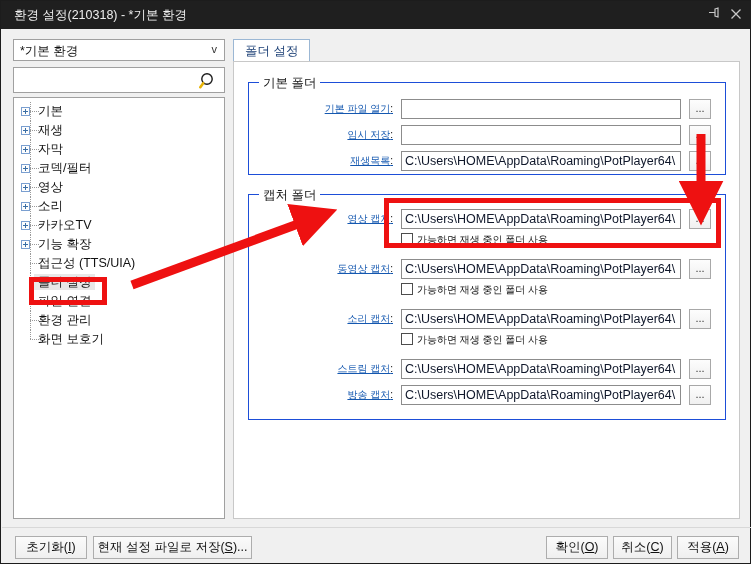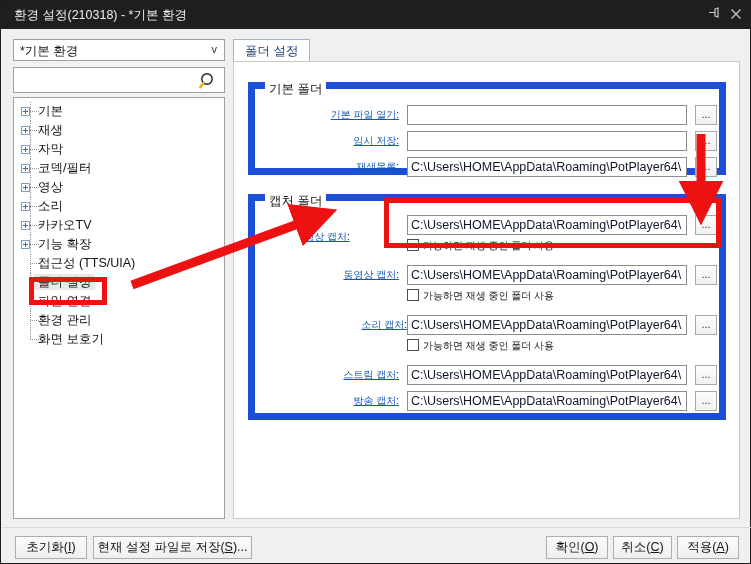--- a/index.html
+++ b/index.html
@@ -103,21 +103,21 @@
     position:absolute;left:0;top:0;height:23px;
     padding:0 11px;line-height:23px;
     background:#fff;border:1px solid #9bb7d4;border-bottom:none;
     font-size:12.5px;color:#1b3f75;box-sizing:border-box;cursor:default;
   }
   #content-panel{
     position:absolute;left:232px;top:60px;width:507px;height:458px;
     background:#fff;border:1px solid #c8c8c8;box-sizing:border-box;
   }
   .group{
-    position:absolute;border:7px solid #1d4ed8;box-sizing:border-box;
+    position:absolute;border:1px solid #1d4ed8;box-sizing:border-box;
   }
   .group > .gtitle{
     position:absolute;top:-8px;left:10px;background:#fff;
     padding:0 4px;font-size:12.5px;color:#111;white-space:nowrap;
   }
   #group-basic{left:14px;top:20px;width:478px;height:93px;}
   #group-capture{left:14px;top:132px;width:478px;height:226px;}
   .row-label{
     position:absolute;text-align:right;font-size:10px;
     color:#1558b0;text-decoration:underline;white-space:nowrap;cursor:pointer;
@@ -269,29 +269,29 @@
           <div class="browse-btn" style="top: 42px; left: 440px;">...</div>
           <div class="row-label" style="top: 71px; left: 0px; width: 144px;"><span>재생목록</span><span class="row-colon">:</span></div>
           <div class="path-field" style="top: 68px; left: 152px; width: 280px;">C:\Users\HOME\AppData\Roaming\PotPlayer64\</div>
           <div class="browse-btn" style="top: 68px; left: 440px;">...</div>
         </div>
     </div>
 
     <div class="group" id="group-capture">
       <div class="gtitle">캡처 폴더</div>
       <div id="capture-rows">
-          <div class="row-label" style="top: 29px; left: 0px; width: 144px; text-align: center;"><span>영상 캡처</span><span class="row-colon">:</span></div>
+          <div class="row-label" style="top: 17px; left: 0px; width: 144px;"><span>영상 캡처</span><span class="row-colon">:</span></div>
           <div class="path-field" style="top: 14px; left: 152px; width: 280px;">C:\Users\HOME\AppData\Roaming\PotPlayer64\</div>
           <div class="browse-btn" style="top: 14px; left: 440px;">...</div>
           <div class="chk-row" style="top: 38px; left: 152px;"><span class="chk-box"></span><span>가능하면 재생 중인 폴더 사용</span></div>
           <div class="row-label" style="top: 67px; left: 0px; width: 144px;"><span>동영상 캡처</span><span class="row-colon">:</span></div>
           <div class="path-field" style="top: 64px; left: 152px; width: 280px;">C:\Users\HOME\AppData\Roaming\PotPlayer64\</div>
           <div class="browse-btn" style="top: 64px; left: 440px;">...</div>
           <div class="chk-row" style="top: 88px; left: 152px;"><span class="chk-box"></span><span>가능하면 재생 중인 폴더 사용</span></div>
-          <div class="row-label" style="top: 117px; left: 8px; width: 144px;"><span>소리 캡처</span><span class="row-colon">:</span></div>
+          <div class="row-label" style="top: 117px; left: 0px; width: 144px;"><span>소리 캡처</span><span class="row-colon">:</span></div>
           <div class="path-field" style="top: 114px; left: 152px; width: 280px;">C:\Users\HOME\AppData\Roaming\PotPlayer64\</div>
           <div class="browse-btn" style="top: 114px; left: 440px;">...</div>
           <div class="chk-row" style="top: 138px; left: 152px;"><span class="chk-box"></span><span>가능하면 재생 중인 폴더 사용</span></div>
           <div class="row-label" style="top: 167px; left: 0px; width: 144px;"><span>스트림 캡처</span><span class="row-colon">:</span></div>
           <div class="path-field" style="top: 164px; left: 152px; width: 280px;">C:\Users\HOME\AppData\Roaming\PotPlayer64\</div>
           <div class="browse-btn" style="top: 164px; left: 440px;">...</div>
           <div class="row-label" style="top: 193px; left: 0px; width: 144px;"><span>방송 캡처</span><span class="row-colon">:</span></div>
           <div class="path-field" style="top: 190px; left: 152px; width: 280px;">C:\Users\HOME\AppData\Roaming\PotPlayer64\</div>
           <div class="browse-btn" style="top: 190px; left: 440px;">...</div>
         </div>

